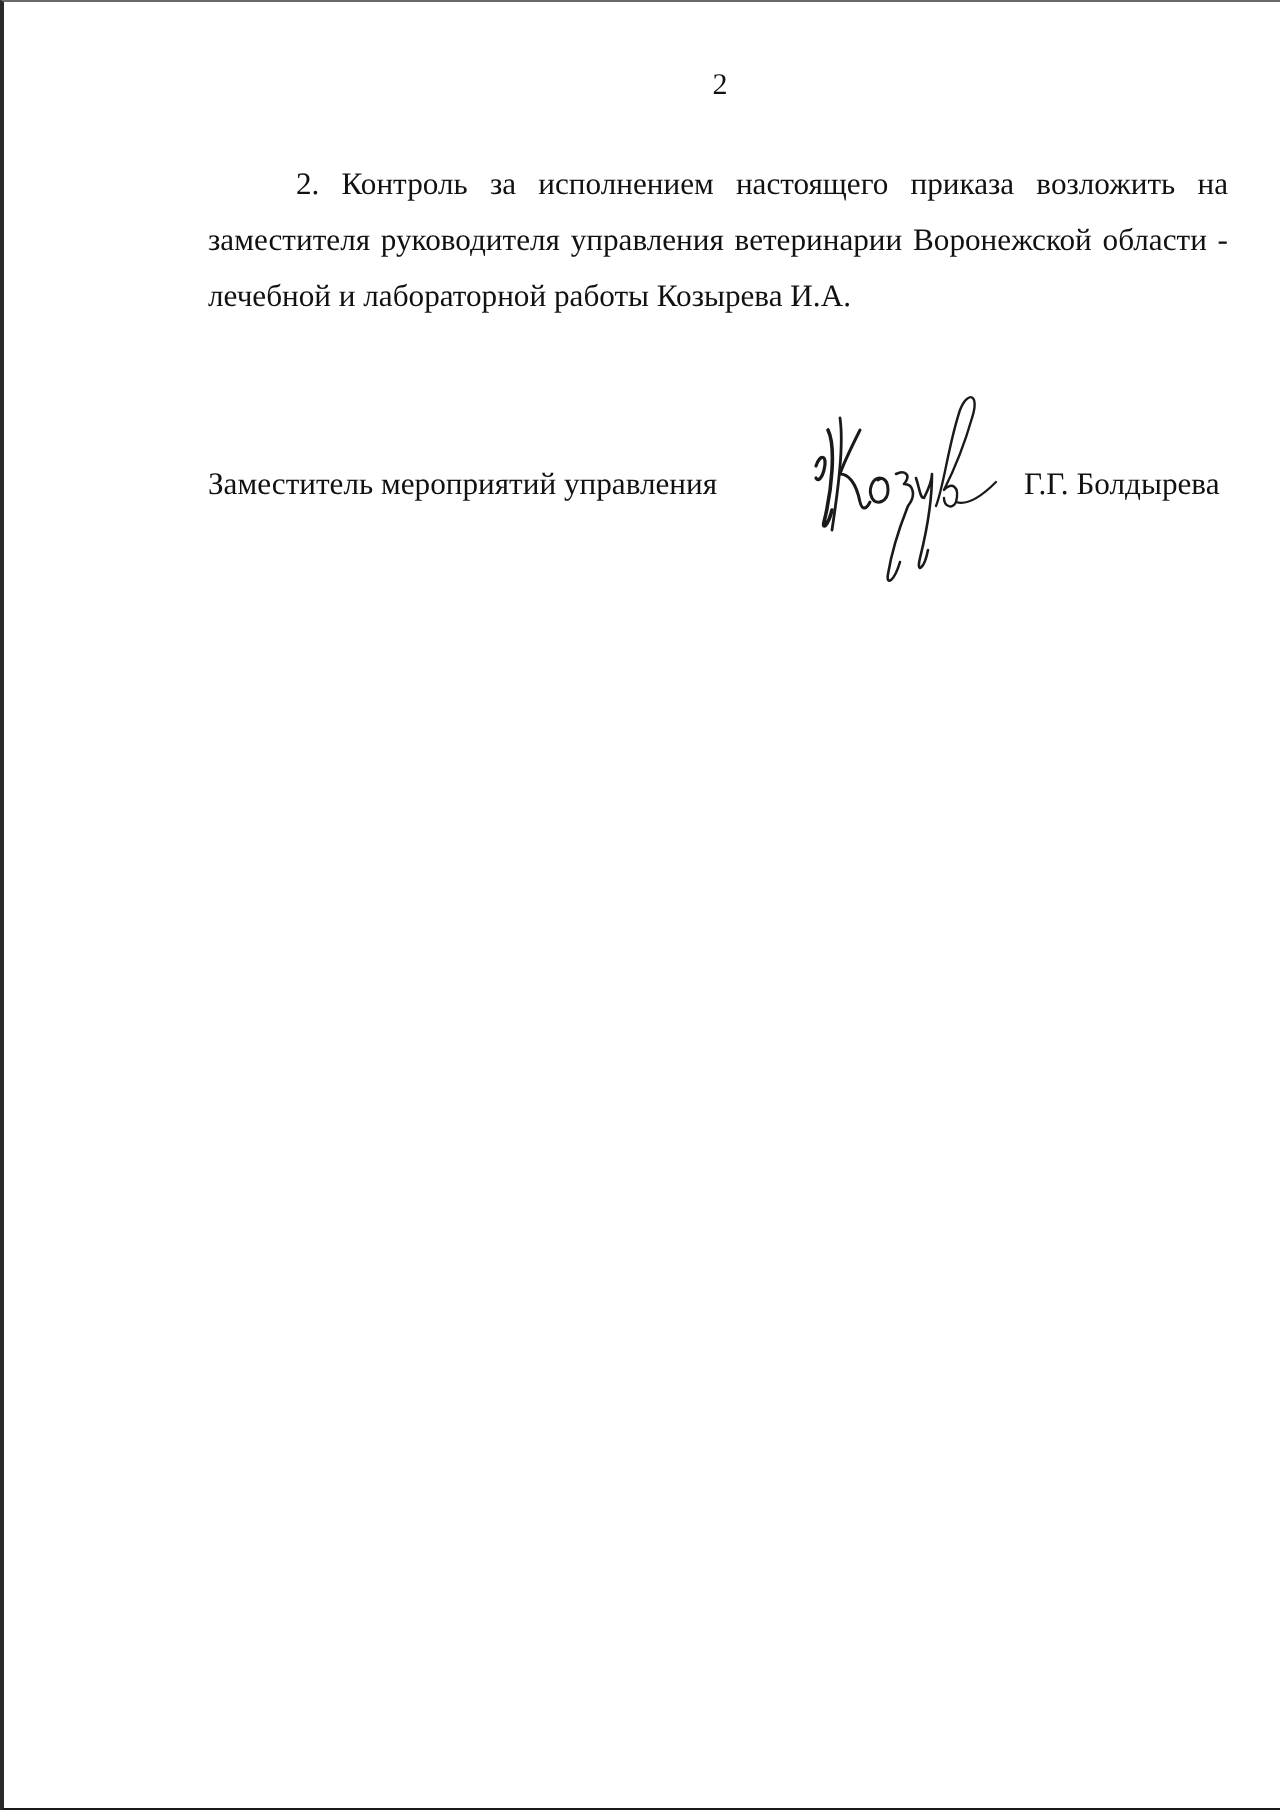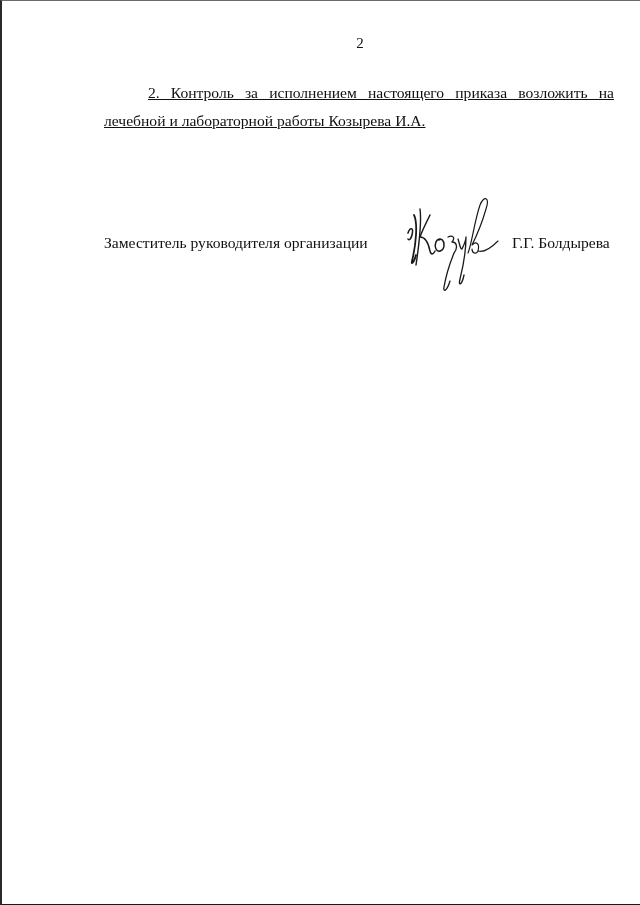--- a/index.html
+++ b/index.html
@@ -13,44 +13,45 @@
       background: #fff;
     }
     .serif { font-family: "Liberation Serif", "DejaVu Serif", serif; color: #111; }
     .page-number {
       position: absolute; top: 34px; left: 0; width: 716px; text-align: center;
       font-size: 15px;
     }
     .para {
       position: absolute; left: 102px; width: 510px; top: 78px;
       font-size: 15.6px; line-height: 28px;
-      text-align: justify; text-align-last: left; text-decoration: underline;
+      text-align: justify; text-align-last: left;
     }
     .para .line { display: block; text-align: justify; text-align-last: justify; white-space: nowrap; }
     .para .line.first { padding-left: 44px; }
     .para .line.last { text-align-last: left; }
     .sig-row { position: absolute; top: 233px; left: 102px; width: 500px; height: 30px; font-size: 15.6px; }
     .sig-title { position: absolute; left: 0; top: 0; white-space: nowrap; }
     .sig-name { position: absolute; left: 408px; top: 0; white-space: nowrap; }
     .signature { position: absolute; left: 398px; top: 192px; width: 100px; height: 105px; }
   </style>
 </head>
 <body>
 
 <div class="page">
 
   <div class="page-number serif">2</div>
 
   <div class="para serif">
     <span class="line first">2. Контроль за исполнением настоящего приказа возложить на</span>
+    <span class="line">заместителя руководителя управления ветеринарии Воронежской области -</span>
     <span class="line last">лечебной и лабораторной работы Козырева И.А.</span>
   </div>
 
   <div class="sig-row serif">
-    <span class="sig-title">Заместитель руководителя организации</span>
+    <span class="sig-title">Заместитель мероприятий управления</span>
     <span class="sig-name">Г.Г. Болдырева</span>
   </div>
 
   <svg class="signature" viewBox="0 0 100 105" fill="none" stroke="#1a1a1a" stroke-linecap="round" stroke-linejoin="round">
 
     <path d="M8 40 C10 34, 14 34, 12 42 C11 46, 9 48, 8 46" stroke-width="1.6"></path>
 
     <path d="M14 22 C18 30, 16 52, 12 68 C11 72, 14 70, 16 62" stroke-width="1.8"></path>
     <path d="M20 16 C22 30, 19 52, 16 72" stroke-width="1.4"></path>
 

